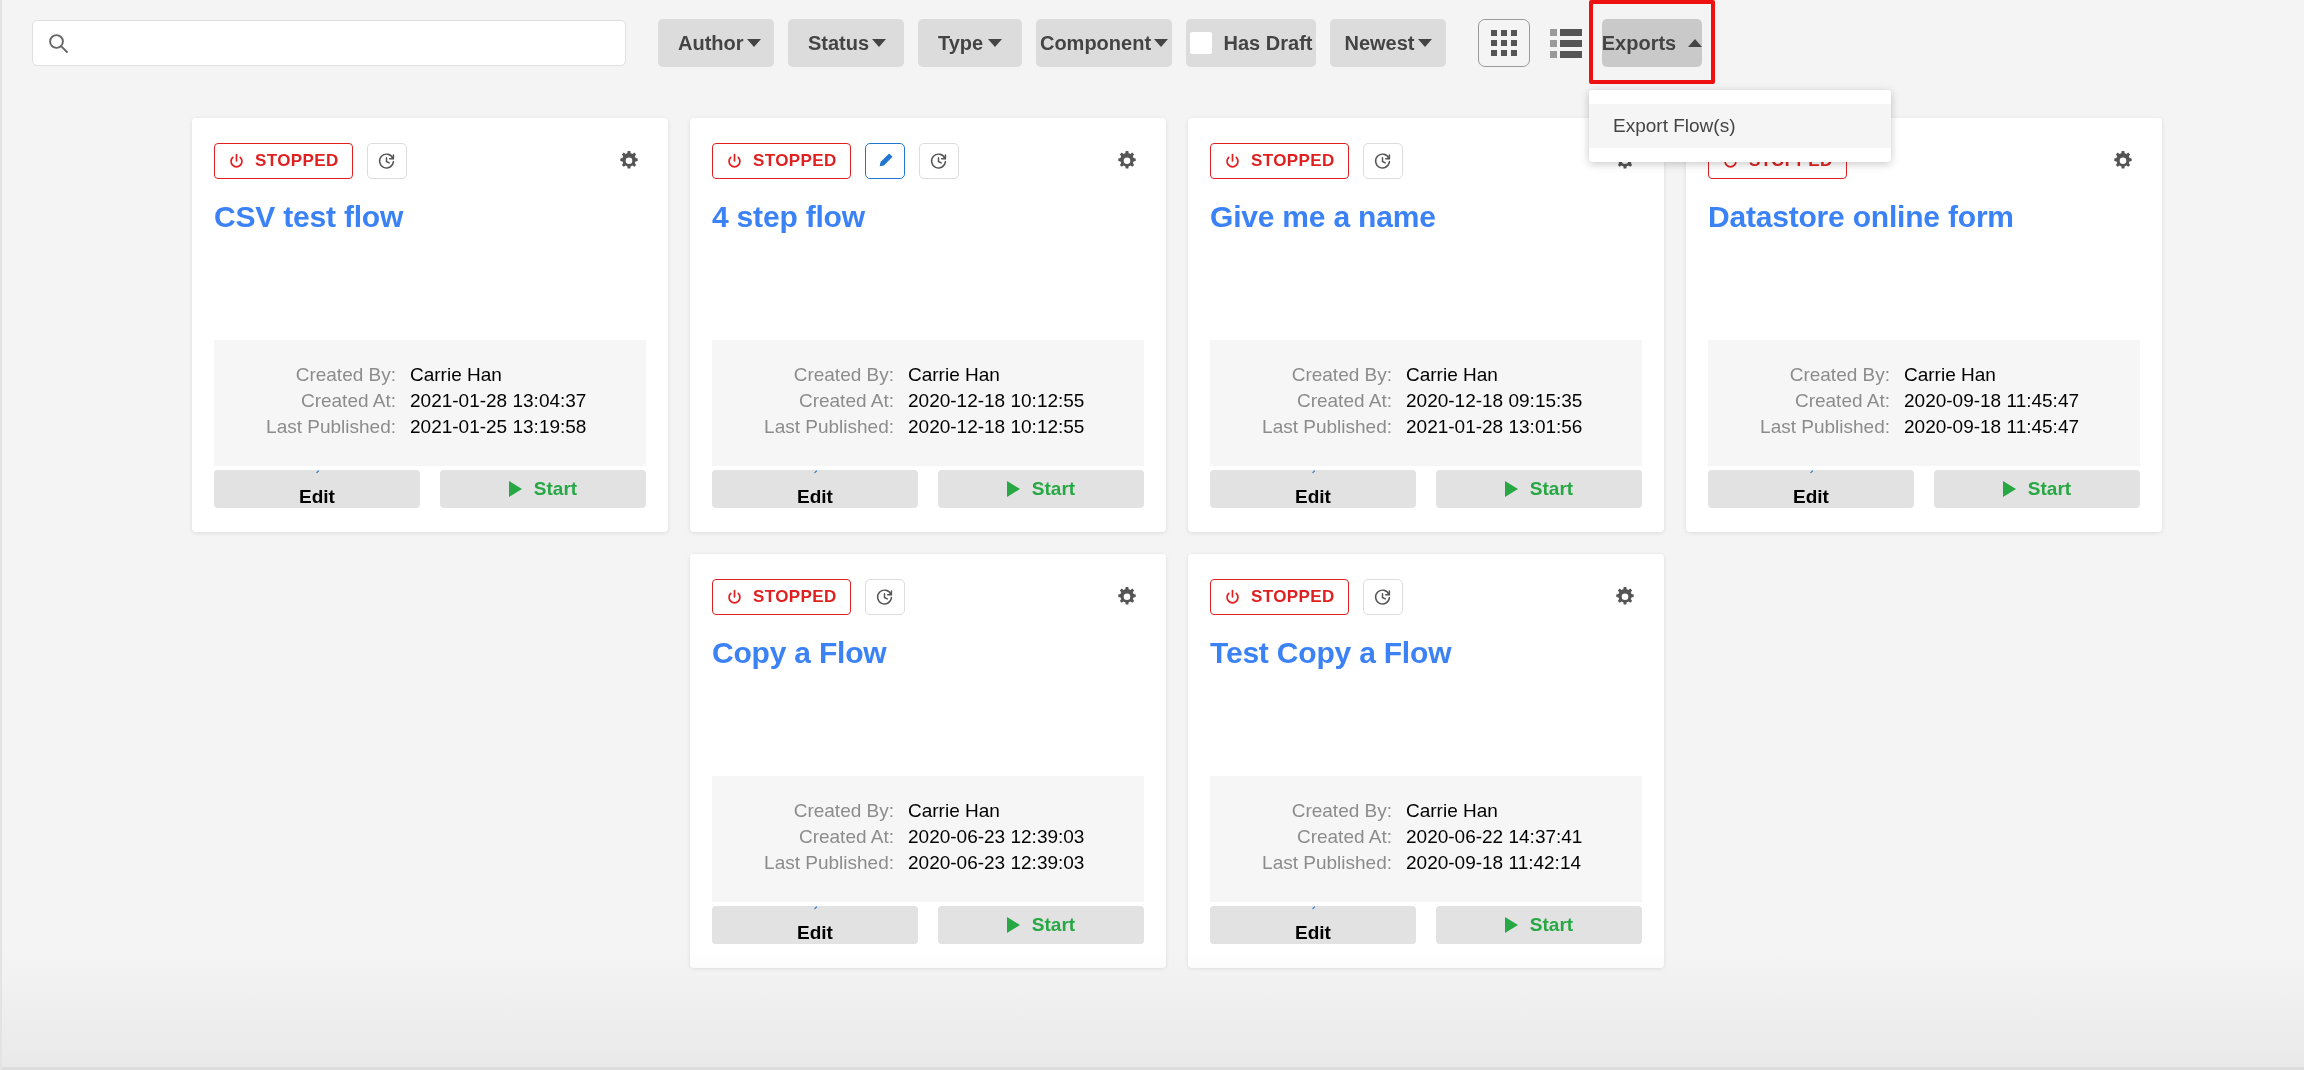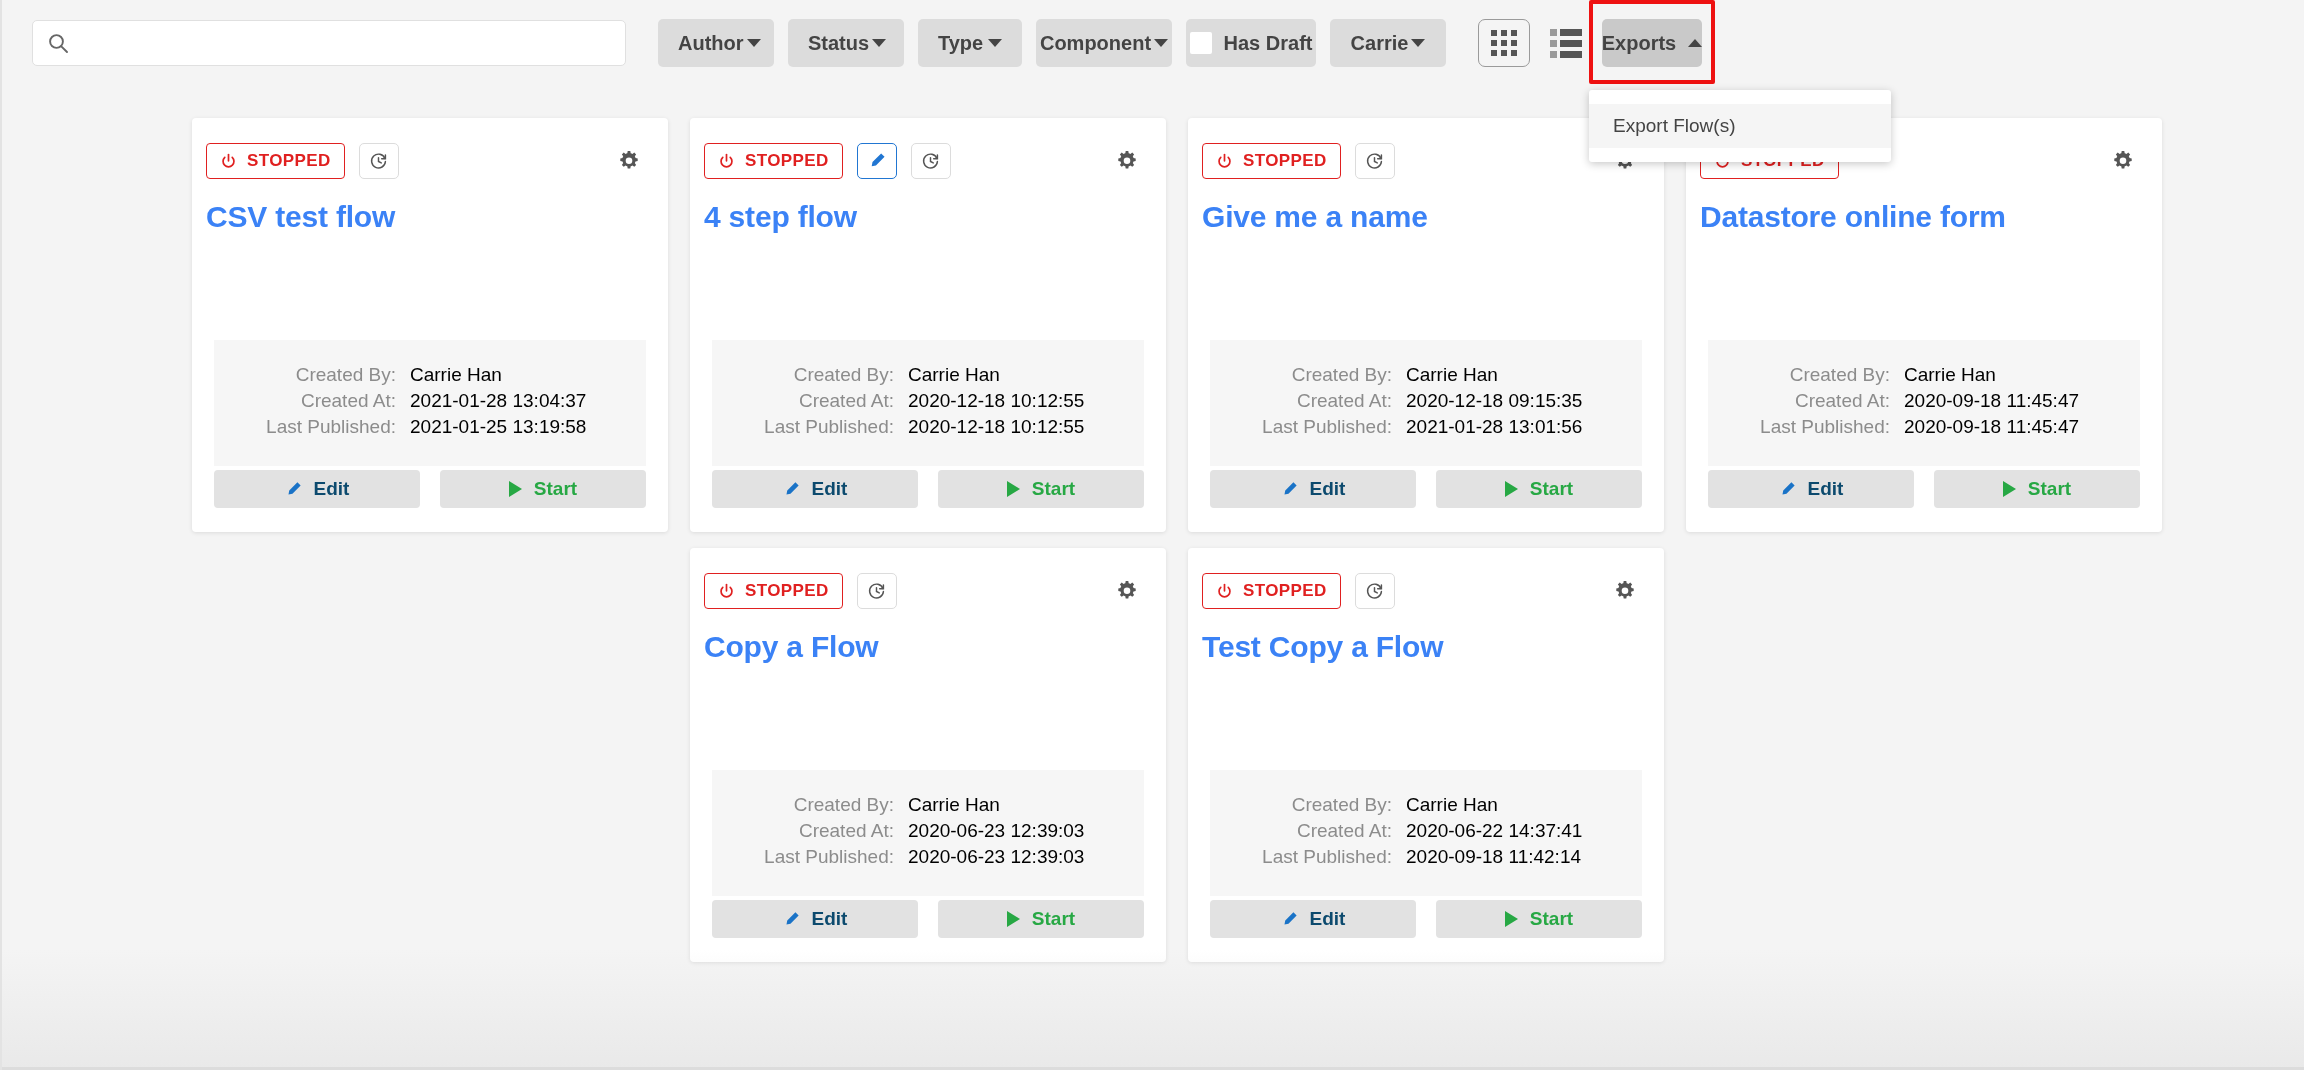--- a/index.html
+++ b/index.html
@@ -209,22 +209,22 @@
     display: flex;
     flex-wrap: wrap;
     gap: 0 22px;
   }
 
   .card {
     width: 476px;
     background: #fff;
     border-radius: 4px;
     box-shadow: 0 1px 4px rgba(0,0,0,0.10);
-    padding: 22px 22px 0 14px;
-    margin-bottom: 16px;
+    padding: 22px 22px 0 22px;
+    margin-bottom: 22px;
     position: relative;
     height: 414px;
   }
 
   .card-top {
     display: flex;
     align-items: center;
     gap: 14px;
     height: 42px;
   }
@@ -320,21 +320,21 @@
     border-radius: 4px;
     display: inline-flex;
     align-items: center;
     justify-content: center;
     gap: 12px;
     font-family: "Liberation Sans", sans-serif;
     font-size: 19px;
     font-weight: bold;
     cursor: pointer;
   }
-  .act-btn.edit  { color: #0c4a6e; }
+  .act-btn.edit  { color: #000000; flex-direction: column; }
   .act-btn.start { color: #27a844; }
   .play-tri {
     width: 0; height: 0;
     border-top: 8px solid transparent;
     border-bottom: 8px solid transparent;
     border-left: 13px solid #27a844;
   }
 
   
   .row2-spacer { width: 476px; height: 0; }
@@ -375,21 +375,21 @@
       <span>Component</span>
       <span class="caret-down"></span>
     </button>
 
     <button class="pill w-draft">
       <span class="checkbox-sq"></span>
       <span>Has Draft</span>
     </button>
 
     <button class="pill w-newest">
-      <span>Carrie</span>
+      <span>Newest</span>
       <span class="caret-down"></span>
     </button>
   </div>
 
   <div class="view-toggles">
     <button class="view-btn active">
       <span class="grid-ico">
         <i></i>
           <i></i>
           <i></i>

